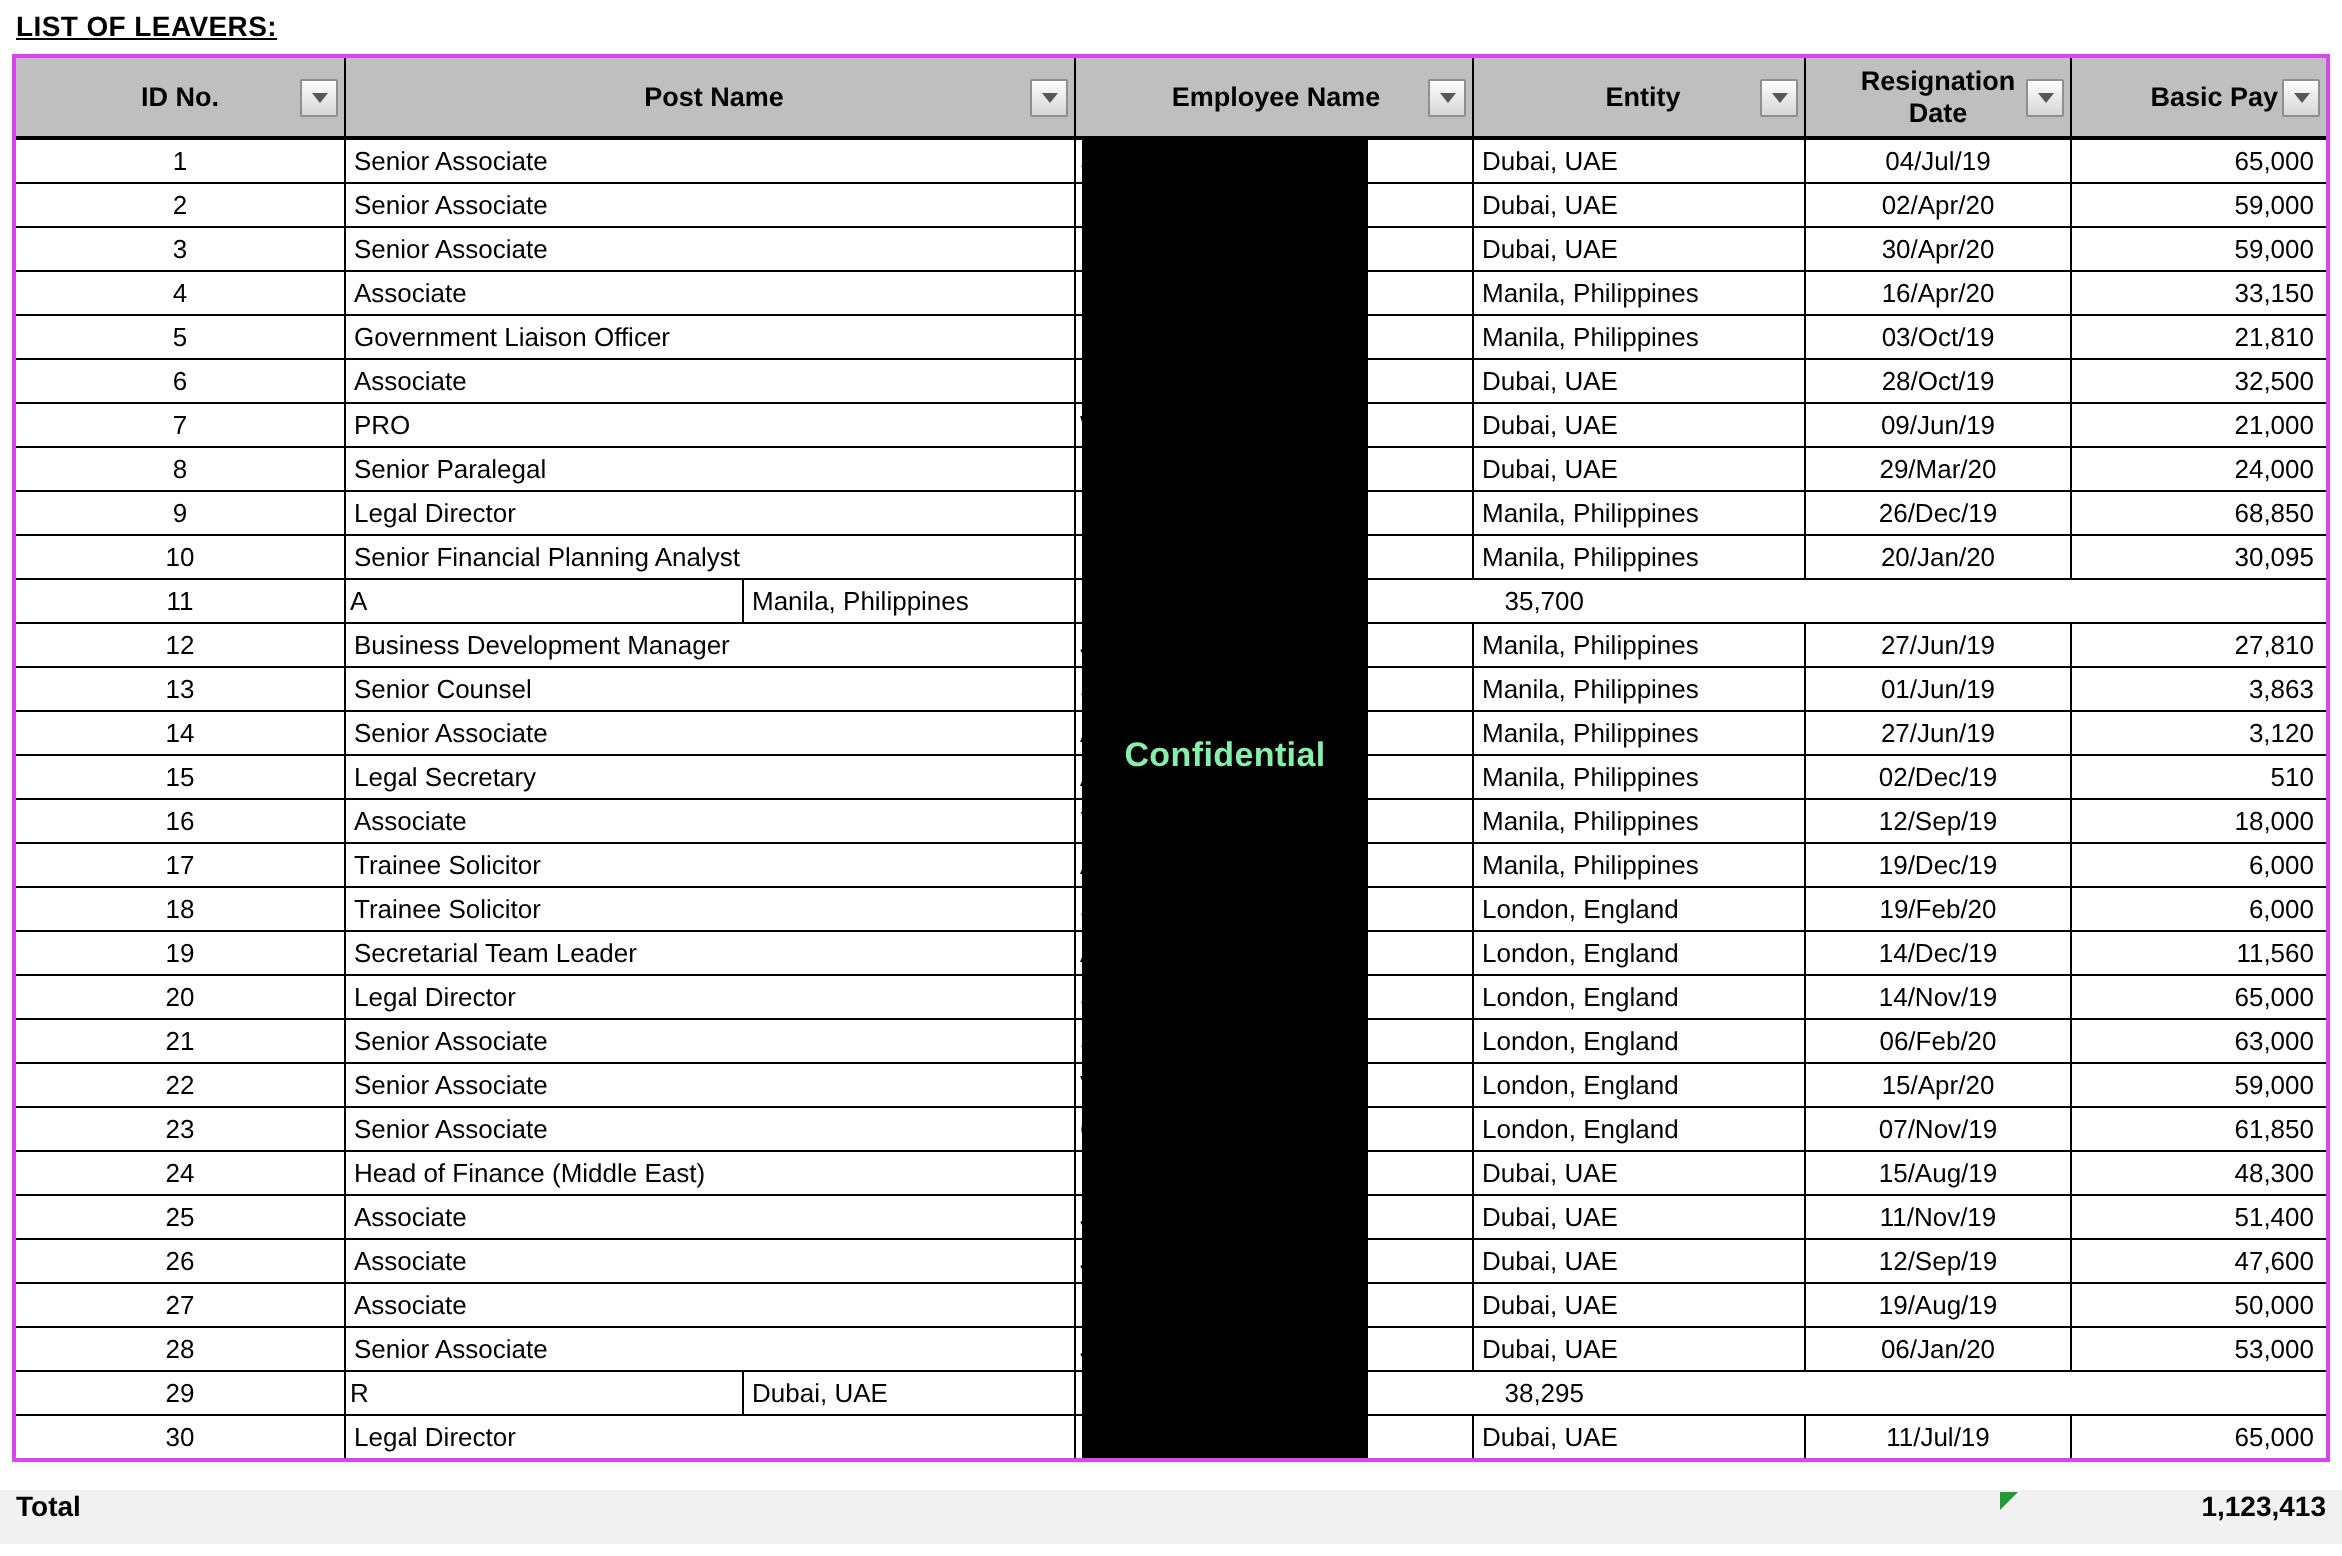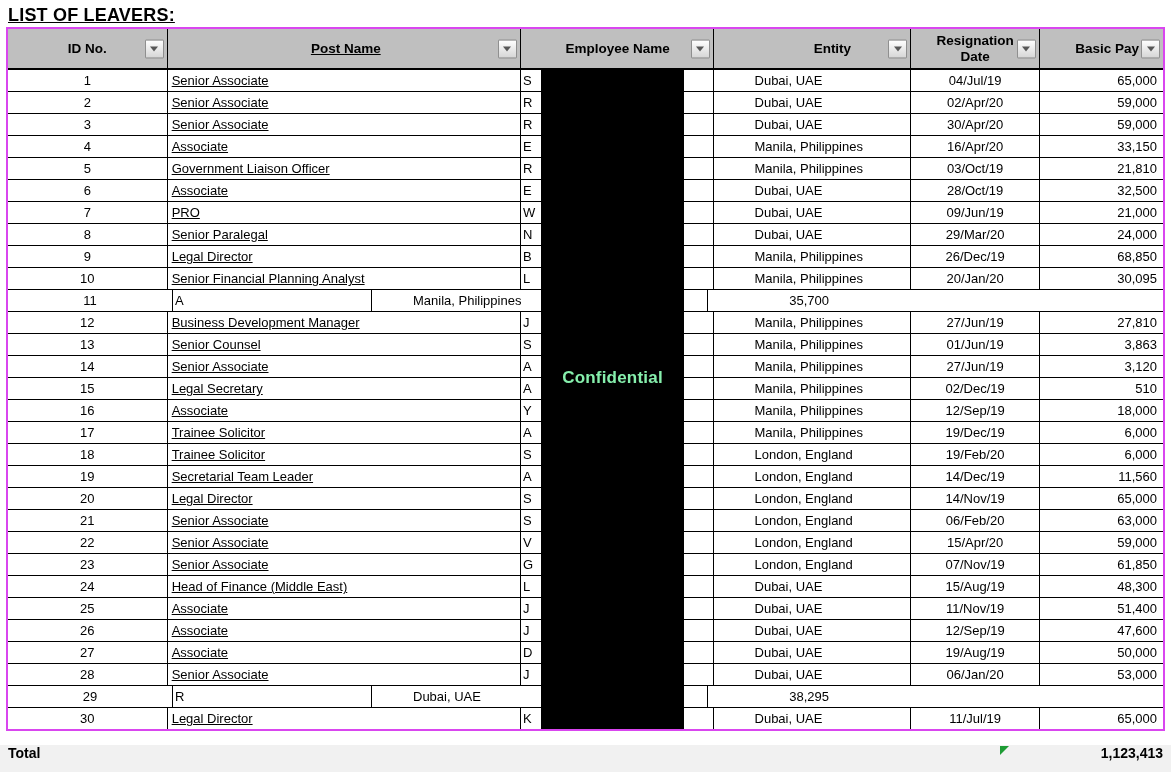--- a/index.html
+++ b/index.html
@@ -3,21 +3,21 @@
 <meta charset="utf-8">
 <style>
   html,body{margin:0;padding:0;}
   body{
     width:1171px;height:778px;background:#ffffff;position:relative;
     font-family:"Liberation Sans", sans-serif;color:#000;
     -webkit-font-smoothing:antialiased;
   }
   .page-title{
     position:absolute;left:8px;top:5px;
-    font-size:18px;font-weight:bold;text-decoration:underline;letter-spacing:.2px;
+    font-size:14px;font-weight:bold;text-decoration:underline;letter-spacing:.2px;
   }
   
   .table{
     position:absolute;left:6px;top:27px;width:1155px;
     border:2px solid #d946ef;background:#fff;
   }
   .thead{
     display:flex;height:39px;background:#BFBFBF;border-bottom:2px solid #000;
   }
   .hc{
@@ -42,23 +42,23 @@
   .row{
     display:flex;height:22px;box-sizing:border-box;border-bottom:1px solid #000;
     background:#fff;
   }
   .row:last-child{border-bottom:none;height:21px;}
   .cell{
     font-size:13px;box-sizing:border-box;border-right:1px solid #000;
     display:flex;align-items:center;overflow:hidden;white-space:nowrap;
   }
   .c0{width:165px;justify-content:center;}
-  .c1{width:365px;padding-left:4px;text-decoration:underline;}
+  .c1{width:365px;padding-left:4px;}
   .c2{width:199px;padding-left:2px;}
-  .c3{width:166px;padding-left:4px;margin-left:37px;}
+  .c3{width:166px;padding-left:4px;}
   .c4{width:133px;justify-content:center;}
   .c5{width:127px;justify-content:flex-end;padding-right:6px;border-right:none;}
   
   .redaction{
     position:absolute;left:533px;top:41px;width:143px;height:659px;
     background:#000;z-index:5;
     display:flex;align-items:center;justify-content:center;
   }
   .redaction span{
     font-weight:bold;font-size:17px;position:relative;top:-22px;letter-spacing:.2px;

